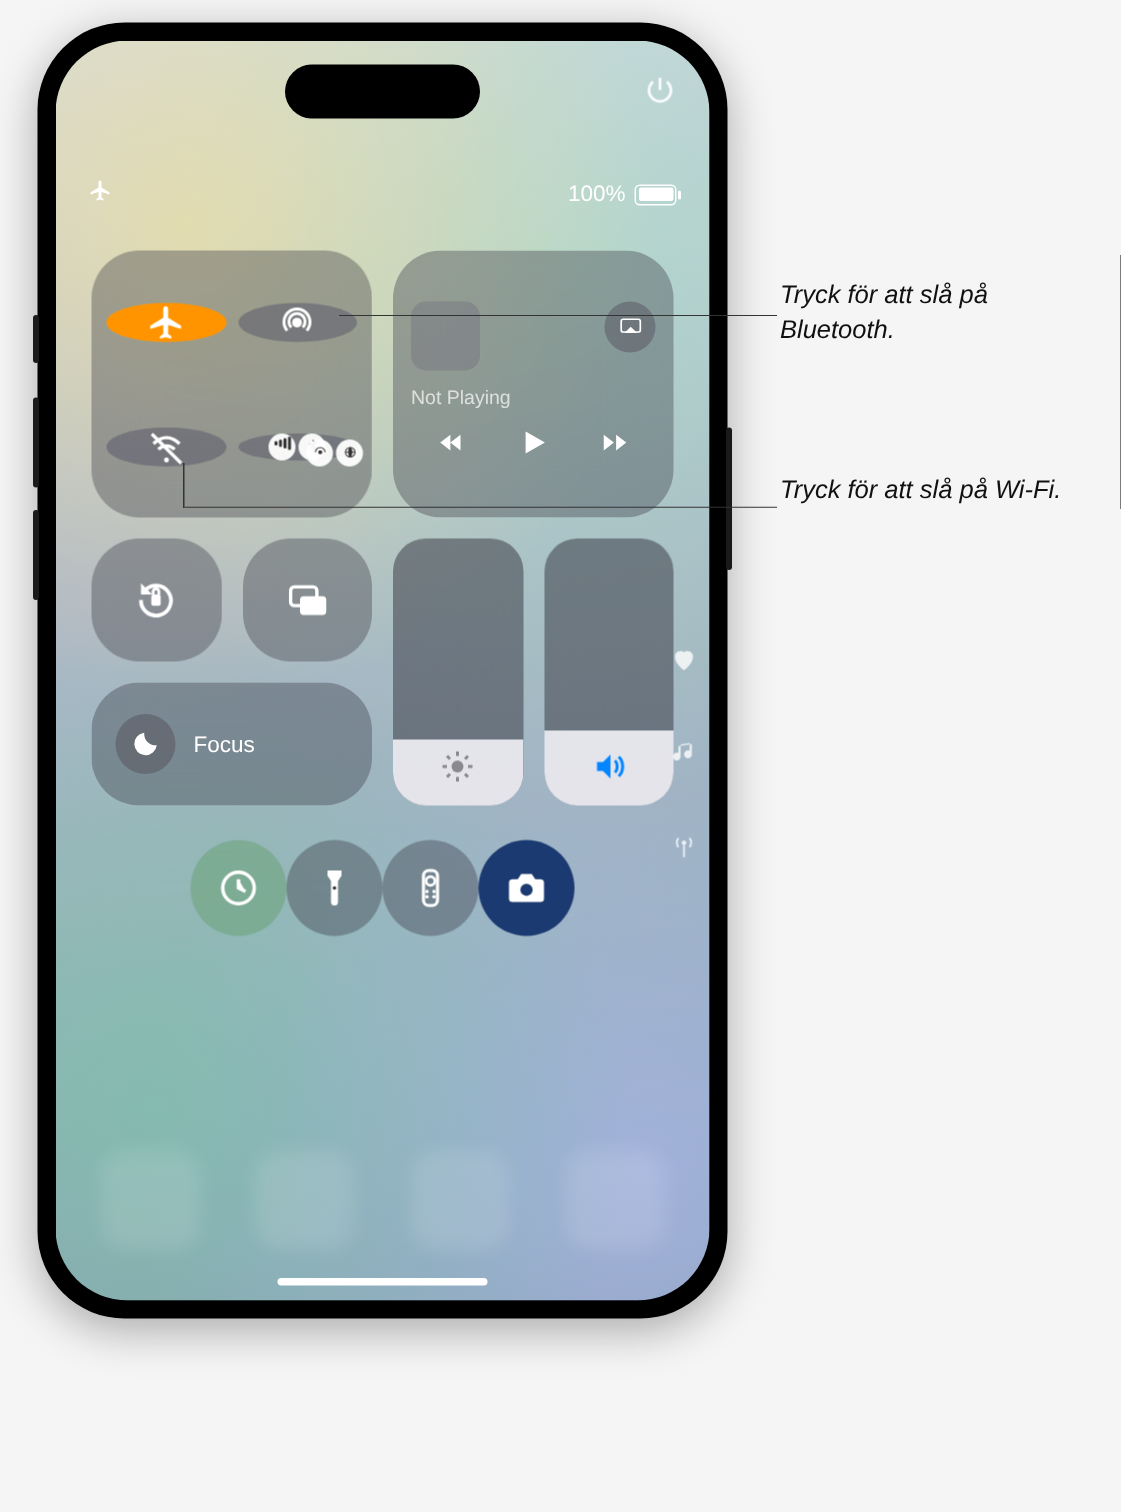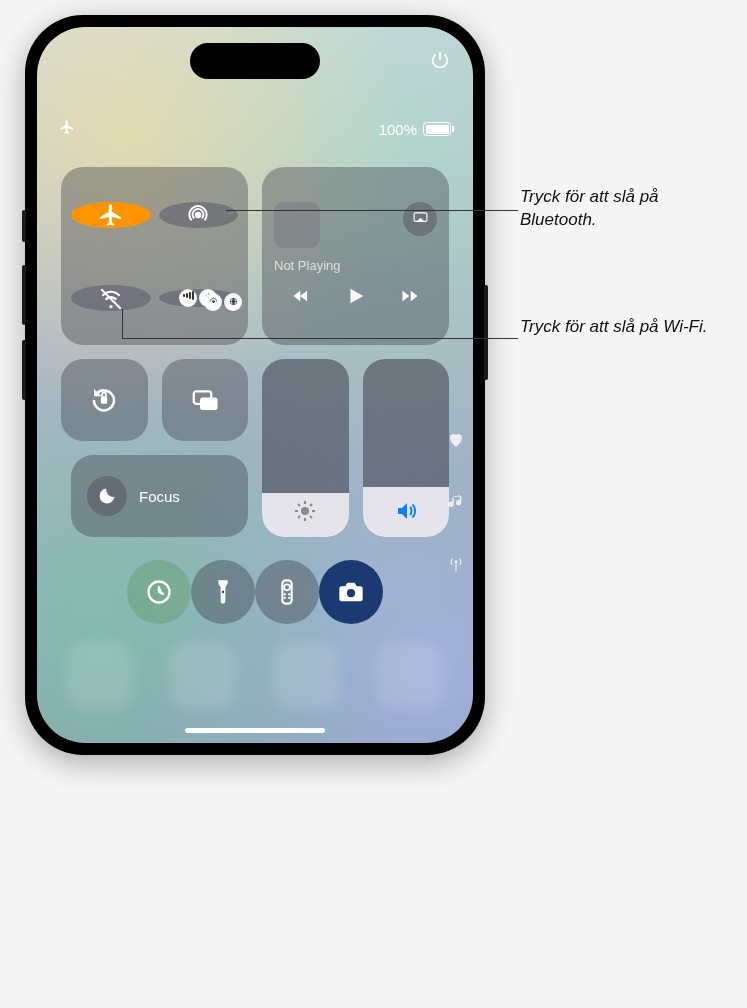--- a/index.html
+++ b/index.html
@@ -8,21 +8,21 @@
     background: #f5f5f5;
     width: 747px;
     height: 1008px;
     position: relative;
   }
   .phone {
     position: absolute;
     left: 25px;
     top: 15px;
     width: 460px;
-    height: 740px;
+    height: 864px;
     background: #000;
     border-radius: 58px;
     padding: 12px;
     box-shadow: 0 8px 30px rgba(0,0,0,.3);
   }
   .phone::before, .phone::after {
     content:"";
     position:absolute;
     background:#2a2a2a;
     border-radius:3px;
@@ -80,21 +80,21 @@
     position:absolute;
     top:140px; left:24px; right:24px;
     display:grid;
     grid-template-columns: repeat(4, 1fr);
     grid-auto-rows: 82px;
     gap: 14px;
   }
   .tile {
     background: rgba(60,60,70,.38);
     backdrop-filter: blur(20px);
-    border-radius: 22px;
+    border-radius: 32px;
     position:relative;
     display:flex; align-items:center; justify-content:center;
   }
   .conn-group {
     grid-column: 1 / 3;
     grid-row: 1 / 3;
     padding:10px;
     display:grid;
     grid-template-columns:1fr 1fr;
     grid-template-rows:1fr 1fr;
@@ -136,21 +136,20 @@
   .airplay-b svg{width:17px;height:17px;fill:#fff;}
   .media-title { color:rgba(255,255,255,.7); font-size:13px; }
   .media-ctrl { display:flex; justify-content:space-around; align-items:center; margin-top:2px;}
   .media-ctrl svg { fill:#fff; }
 
   .focus {
     grid-column:1/3;
     justify-content:flex-start;
     padding-left:16px;
     gap:12px;
-    margin-left:10px;
   }
   .focus .moon { width:40px;height:40px;border-radius:50%;background:rgba(90,90,100,.6);display:flex;align-items:center;justify-content:center;}
   .focus .moon svg{width:20px;height:20px;fill:#fff;}
   .focus-label{color:#fff;font-size:15px;}
 
   .slider {
     grid-row: span 2;
     border-radius:22px;
     flex-direction:column;
     align-items:center;

